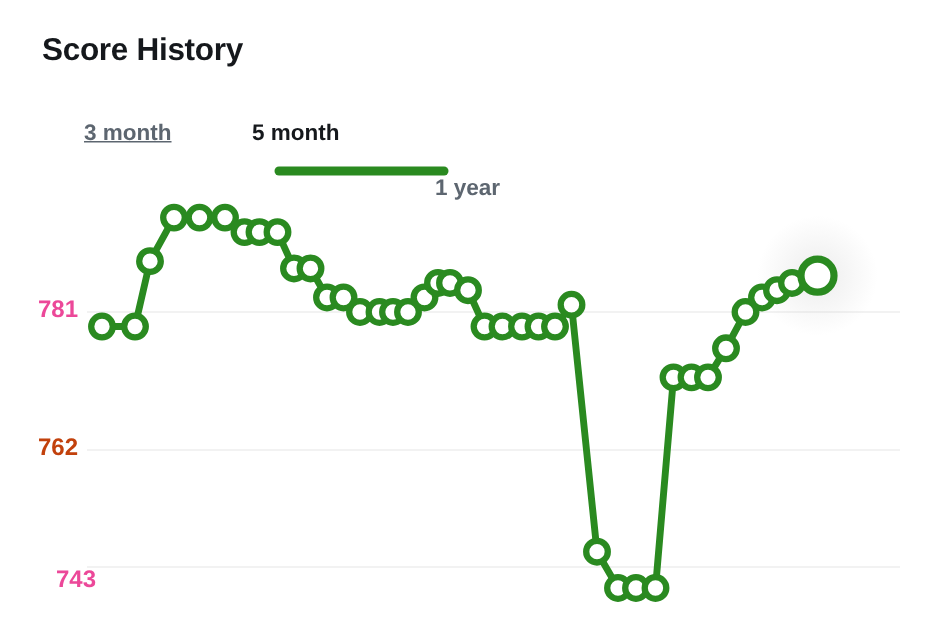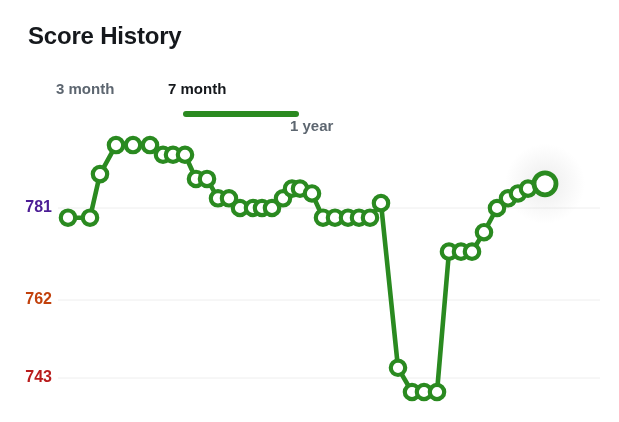--- a/index.html
+++ b/index.html
@@ -10,21 +10,21 @@
     overflow:hidden;
     position:relative;
   }
   #card{
     position:absolute;inset:0;
     background:#ffffff;
   }
   #title{
     position:absolute;
     left:28px;top:22px;
-    font-size:24px;
+    font-size:21px;
     font-weight:bold;
     color:#15181c;
     letter-spacing:-0.2px;
   }
   #tabs{
     position:absolute;
     left:40px;top:80px;
     width:340px;height:46px;
   }
   .tab{
@@ -61,30 +61,30 @@
   svg{display:block;}
 </style>
 </head>
 <body>
 
 <div id="card">
 
   <div id="title">Score History</div>
 
   <div id="tabs">
-    <div class="tab" id="tab-0" style="left: 16px; color: rgb(93, 102, 112);">3 month</div>
-    <div class="tab active" id="tab-1" style="left: 128px; color: rgb(21, 24, 28);">7 month</div>
+    <div class="tab" id="tab-0" style="left: 16px; color: rgb(93, 102, 112); text-decoration: underline;">3 month</div>
+    <div class="tab active" id="tab-1" style="left: 128px; color: rgb(21, 24, 28);">5 month</div>
     <div class="tab" id="tab-2" style="left: 250px; color: rgb(93, 102, 112); margin-top: 37px;">1 year</div>
     <div class="tab-underline" id="tab-underline" style="left: 143px; width: 116px; top: 31px; background: rgb(42, 138, 32);"></div>
   </div>
 
   <div id="axis-labels">
-    <div class="ylabel" id="ylab-0" style="top: 198px; color: #4c1d95;">781</div>
+    <div class="ylabel" id="ylab-0" style="top: 198px; color: #ec4899;">781</div>
     <div class="ylabel" id="ylab-1" style="top: 290px; color: #c2410c;">762</div>
-    <div class="ylabel" id="ylab-2" style="top: 368px; color: #b91c1c;">743</div>
+    <div class="ylabel" id="ylab-2" style="top: 378px; color: #ec4899; padding-left: 12px;">743</div>
   </div>
 
   <svg id="plot" width="619" height="422" viewBox="0 0 619 422" xmlns="http://www.w3.org/2000/svg">
     <defs>
       <linearGradient id="fadeRight" x1="0" y1="0" x2="1" y2="0">
         <stop offset="0%" stop-color="#2a8a20" stop-opacity="0.55"></stop>
         <stop offset="100%" stop-color="#2a8a20" stop-opacity="0"></stop>
       </linearGradient>
       <linearGradient id="fadeLeft" x1="0" y1="0" x2="1" y2="0">
         <stop offset="0%" stop-color="#2a8a20" stop-opacity="0"></stop>

